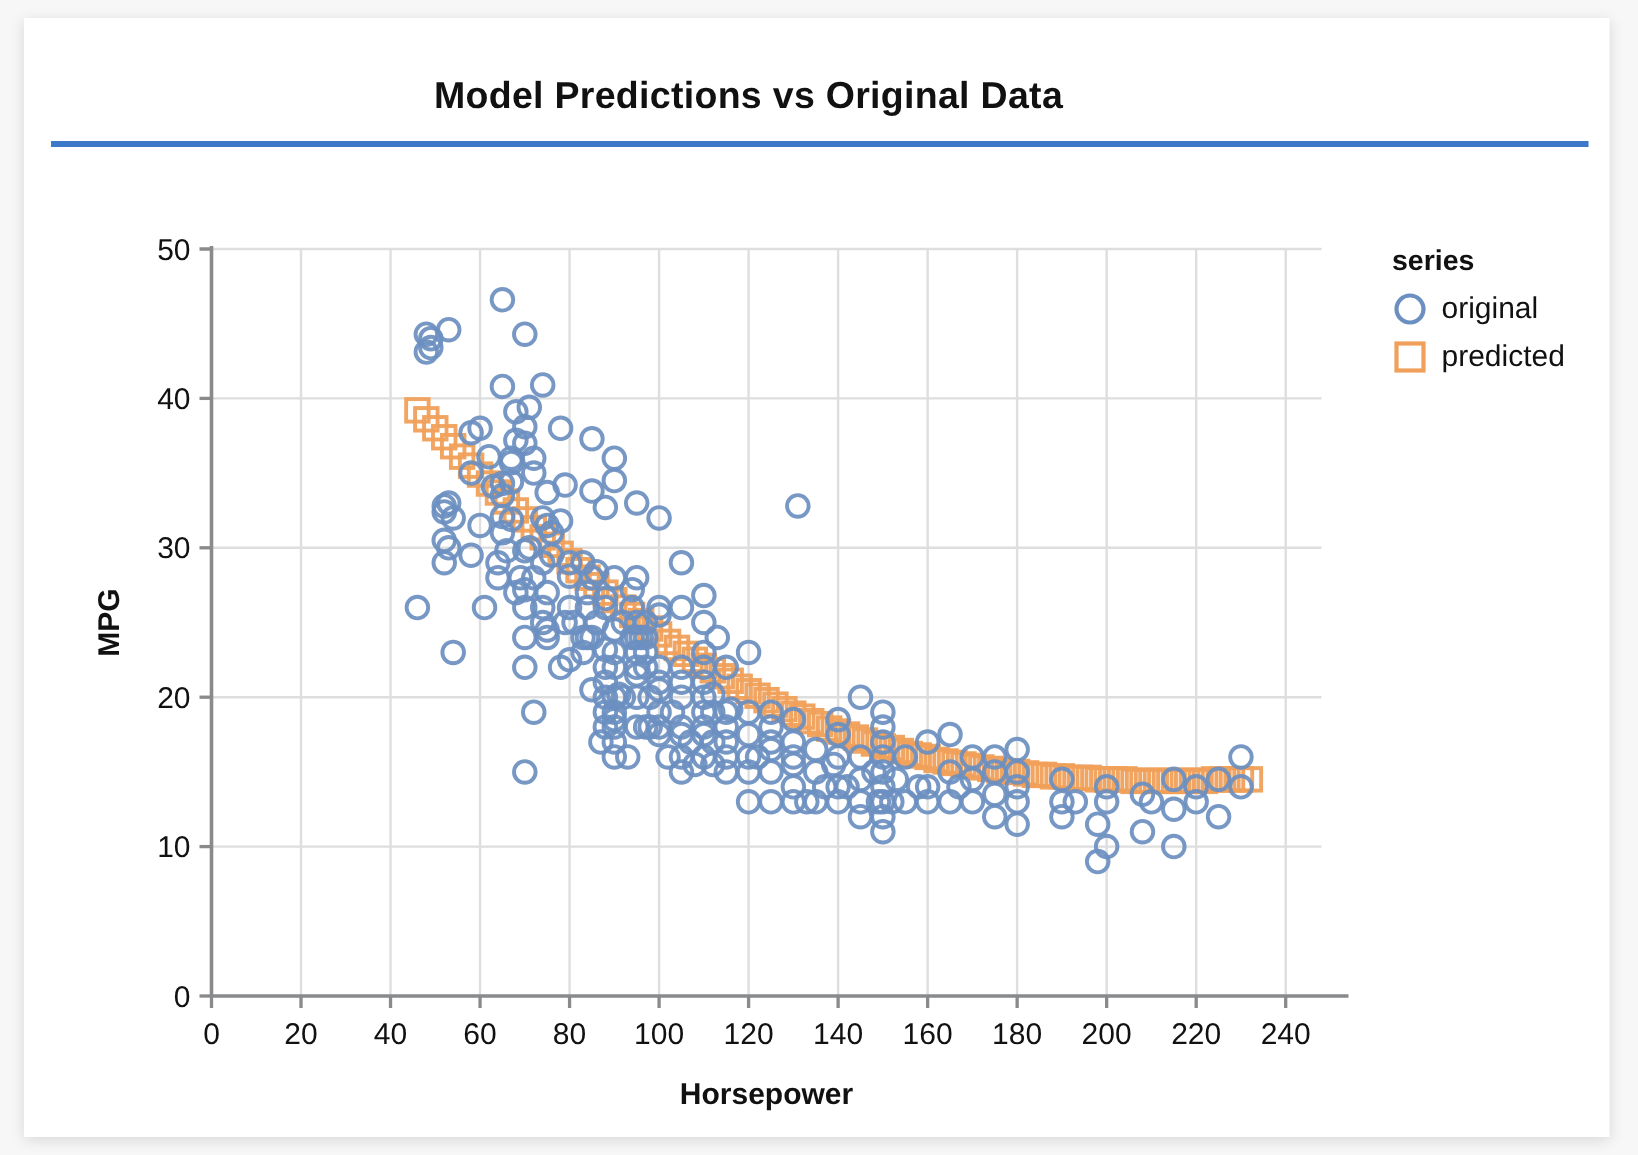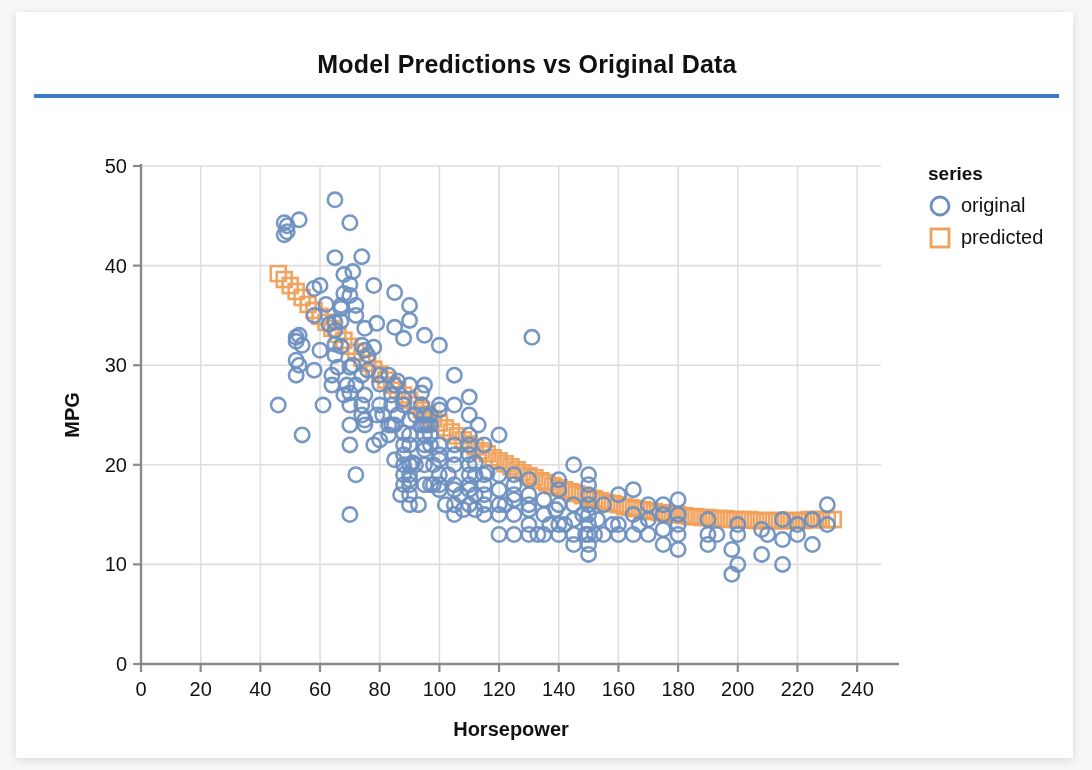--- a/index.html
+++ b/index.html
@@ -13,21 +13,20 @@
     position:absolute;left:16px;top:12px;
     width:1057px;height:746px;
     background:#ffffff;
     box-shadow:0 2px 9px rgba(0,0,0,0.13);
   }
   #chart-title{
     position:absolute;left:0;top:38px;width:966px;
     text-align:center;
     font-size:25px;font-weight:bold;color:#111;
     letter-spacing:0.2px;
-    margin-left:28px;
   }
   #title-rule{
     position:absolute;left:18px;top:82px;width:1025px;height:4px;
     background:#3d78c9;
   }
   #plot-wrap{
     position:absolute;left:0;top:96px;width:1057px;height:650px;
   }
   svg{display:block;}
   .axis-line{stroke:#888a8c;stroke-width:2.4;}

